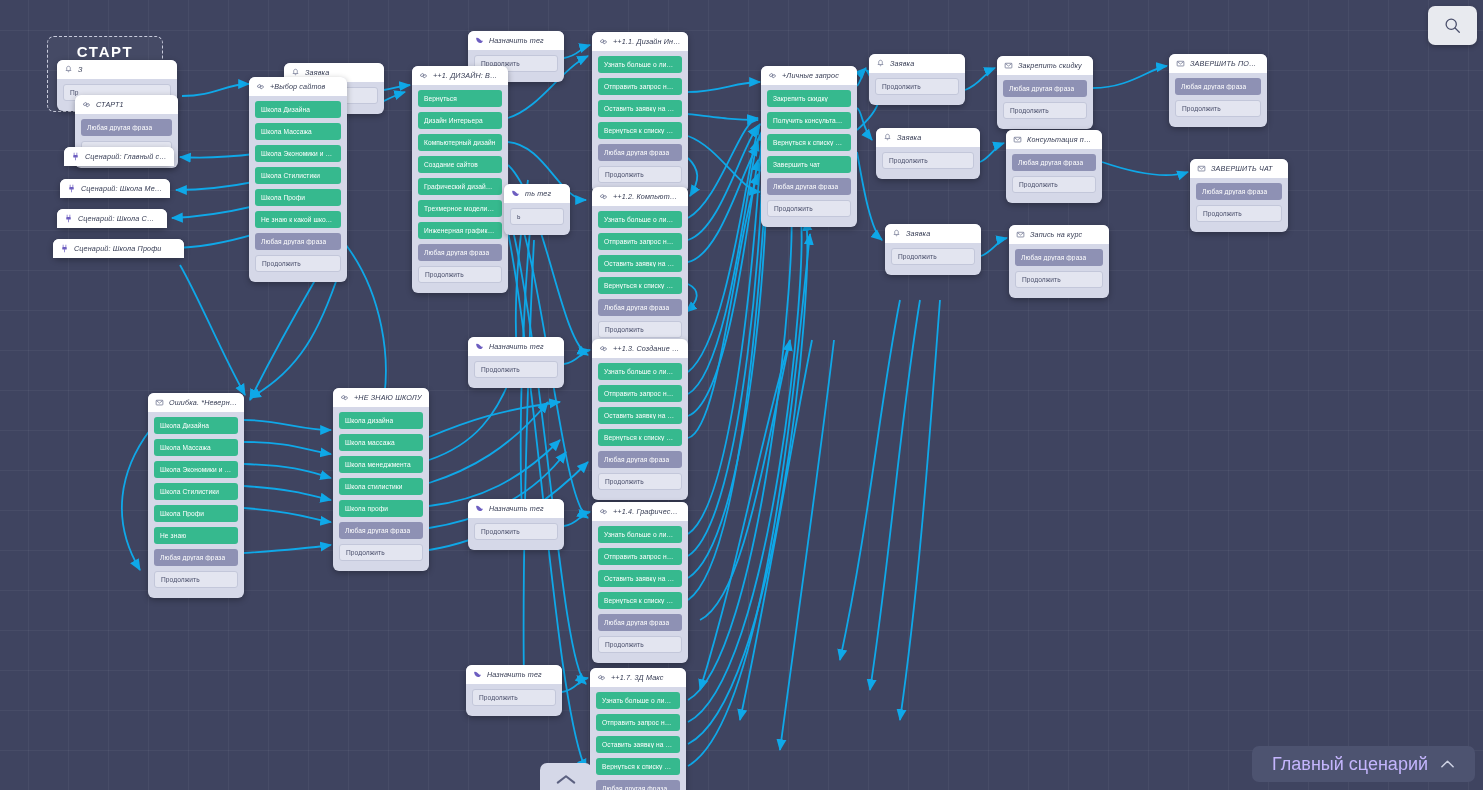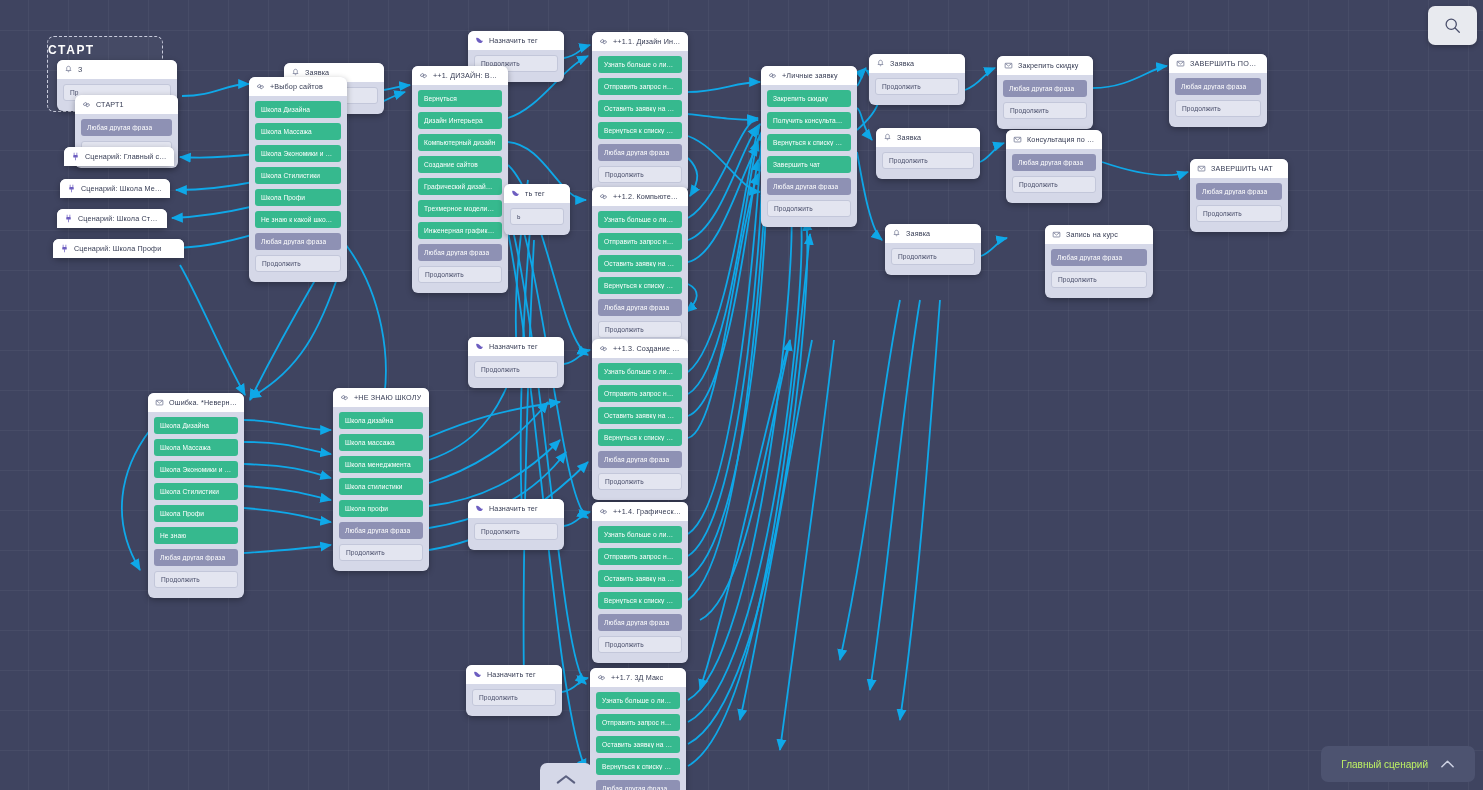--- a/index.html
+++ b/index.html
@@ -29,22 +29,23 @@
   .group-frame {
     position: absolute;
     border: 1px dashed #c9ccdd;
     border-radius: 7px;
     background: rgba(255,255,255,0.035);
     z-index: 2;
   }
   .group-title {
     position: absolute;
     top: 6px; left: 0; right: 0;
+    text-align: center;
     color: #ffffff;
-    font-size: 12px;
+    font-size: 15px;
     font-weight: bold;
     letter-spacing: 1.6px;
   }
 
   
   .node {
     position: absolute;
     background: #d5d8e8;
     border-radius: 6px;
     box-shadow: 0 2px 6px rgba(0,0,0,0.30);
@@ -62,20 +63,21 @@
     white-space: nowrap;
     overflow: hidden;
   }
   .node-title {
     font-size: 7.2px;
     color: #343a52;
     letter-spacing: 0.15px;
     overflow: hidden;
     text-overflow: ellipsis;
     white-space: nowrap;
+    font-style: italic;
   }
   .node-icon { flex: 0 0 auto; display: block; }
   .node-body { padding: 5px 6px 0 6px; }
 
   
   .btn {
     position: relative;
     height: 17px;
     border-radius: 3px;
     display: flex;
@@ -121,22 +123,22 @@
     height: 36px;
     background: #4d5370;
     border-radius: 7px;
     display: flex; align-items: center;
     gap: 12px;
     padding: 0 20px;
     z-index: 40;
     cursor: pointer;
   }
   #scenario-bar .label {
-    color: #bef264;
-    font-size: 10px;
+    color: #c4b5fd;
+    font-size: 18px;
   }
   #bottom-panel {
     position: absolute;
     left: 540px; bottom: 0;
     width: 52px; height: 27px;
     background: #d5d8e8;
     border-radius: 7px 7px 0 0;
     display: flex; align-items: flex-end; justify-content: center;
     padding-bottom: 5px;
     z-index: 35;
@@ -681,21 +683,21 @@
             <span class="port dark"></span>
           </div>
         </div>
       </div>
       <div class="node" style="left: 761px; top: 66px; width: 96px; z-index: 26;">
         <div class="node-header">
           <svg width="9" height="9" viewBox="0 0 16 16" class="node-icon">
             <ellipse cx="5.6" cy="7.2" rx="3.1" ry="2.2" transform="rotate(-35 5.6 7.2)" fill="none" stroke="#5a6080" stroke-width="1.2"></ellipse>
             <ellipse cx="10.2" cy="9.2" rx="3.1" ry="2.2" transform="rotate(-35 10.2 9.2)" fill="none" stroke="#5a6080" stroke-width="1.2"></ellipse>
           </svg>
-          <div class="node-title">+Личные заявку</div>
+          <div class="node-title">+Личные запрос</div>
         </div>
         <div class="node-body">
           <div class="btn green">
             <span>Закрепить скидку</span>
           </div>
           <div class="btn green">
             <span>Получить консультацию</span>
           </div>
           <div class="btn green">
             <span>Вернуться к списку курс...</span>
@@ -786,21 +788,21 @@
         <div class="node-body">
           <div class="btn purple">
             <span>Любая другая фраза</span>
           </div>
           <div class="btn pale">
             <span>Продолжить</span>
             <span class="port dark"></span>
           </div>
         </div>
       </div>
-      <div class="node" style="left: 1045px; top: 225px; width: 108px; z-index: 32;">
+      <div class="node" style="left: 1009px; top: 225px; width: 100px; z-index: 32;">
         <div class="node-header">
           <svg width="9" height="9" viewBox="0 0 16 16" class="node-icon">
             <rect x="2" y="4" width="12" height="8.4" rx="1.2" fill="none" stroke="#5a6080" stroke-width="1.2"></rect>
             <polyline points="2.6,4.8 8,9 13.4,4.8" fill="none" stroke="#5a6080" stroke-width="1.1" stroke-linejoin="round"></polyline>
           </svg>
           <div class="node-title">Запись на курс</div>
         </div>
         <div class="node-body">
           <div class="btn purple">
             <span>Любая другая фраза</span>

